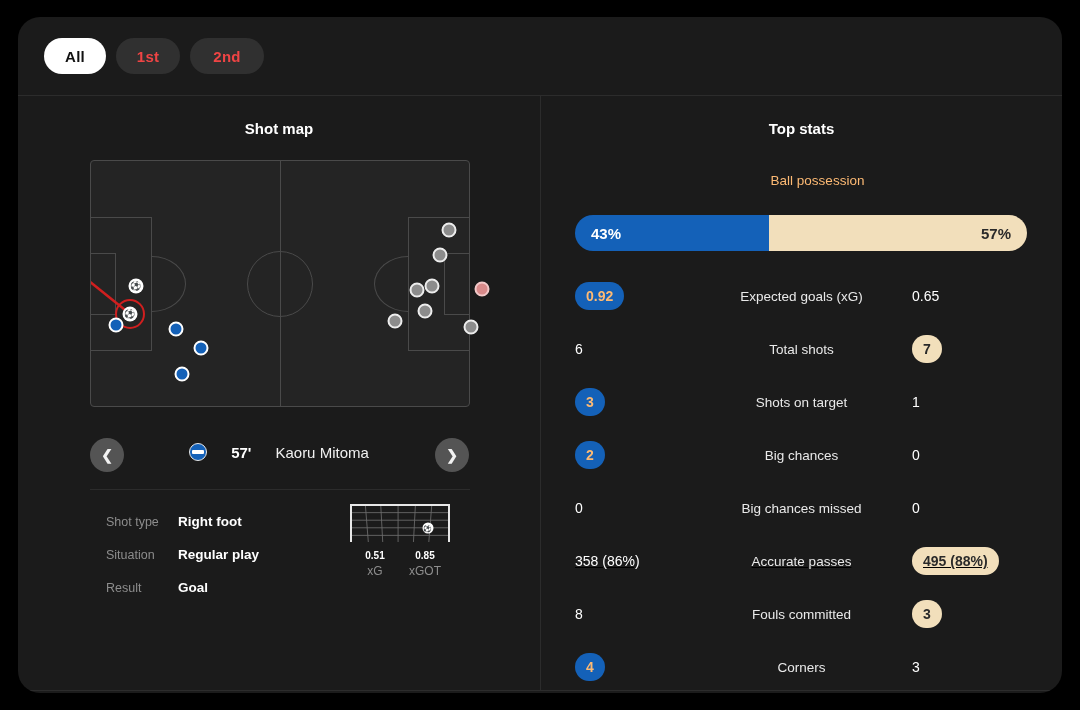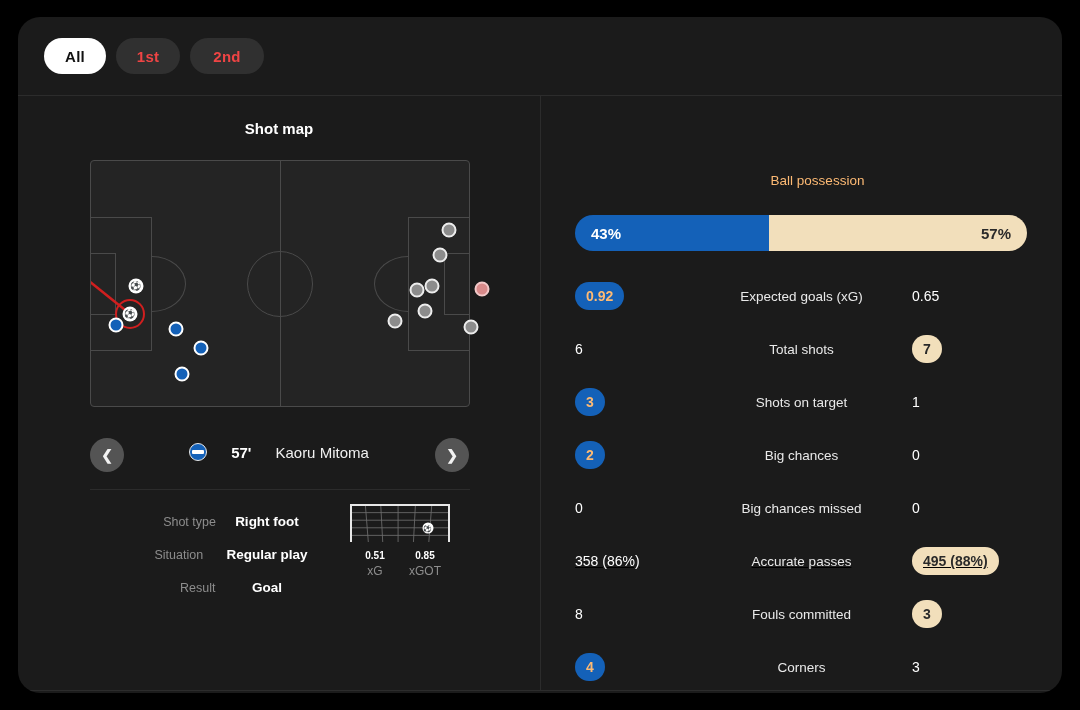--- a/index.html
+++ b/index.html
@@ -131,21 +131,21 @@
     display:flex; align-items:center; justify-content:center;
   }
   #team-badge i{ display:block; width:12px; height:4px; background:#fff; border-radius:1px; }
   #shot-minute{ font-size:15px; font-weight:700; color:#fff; }
   #shot-player{ font-size:15px; font-weight:400; color:#f0f0f0; }
 
   #hl-mid{ position:absolute; left:72px; top:472px; width:380px; height:1px; background:#2c2c2c; }
 
   
   #detail{ position:absolute; left:88px; top:488px; width:250px; }
-  .drow{ display:flex; height:33px; align-items:center;justify-content:center; }
+  .drow{ display:flex; height:33px; align-items:center; }
   .dlabel{ width:72px; font-size:12.5px; color:#8d8d8d; }
   .dvalue{ font-size:13.5px; font-weight:700; color:#fff; }
 
   
   #goal-wrap{ position:absolute; left:332px; top:487px; width:100px; }
   #goal-frame{
     position:relative; width:100px; height:38px;
     border:2.4px solid #e8e8e8; border-bottom:none;
   }
   #goal-net{ position:absolute; left:0; top:0; width:100%; height:100%; }
@@ -304,20 +304,21 @@
         <div class="xg-val">0.51</div>
         <div class="xg-key">xG</div>
       </div>
       <div class="xg-col">
         <div class="xg-val">0.85</div>
         <div class="xg-key">xGOT</div>
       </div>
     </div>
   </div>
 
+  <div class="section-title" id="topstats-title">Top stats</div>
 
   <div id="stats">
     <div id="possession-label">Ball possession</div>
     <div id="possession-bar">
       <div id="poss-home" style="width: 43%;">43%</div>
       <div id="poss-away">57%</div>
     </div>
     <div id="stat-rows">
         <div class="stat-row" style="top: 186px;">
           <div class="stat-home">

